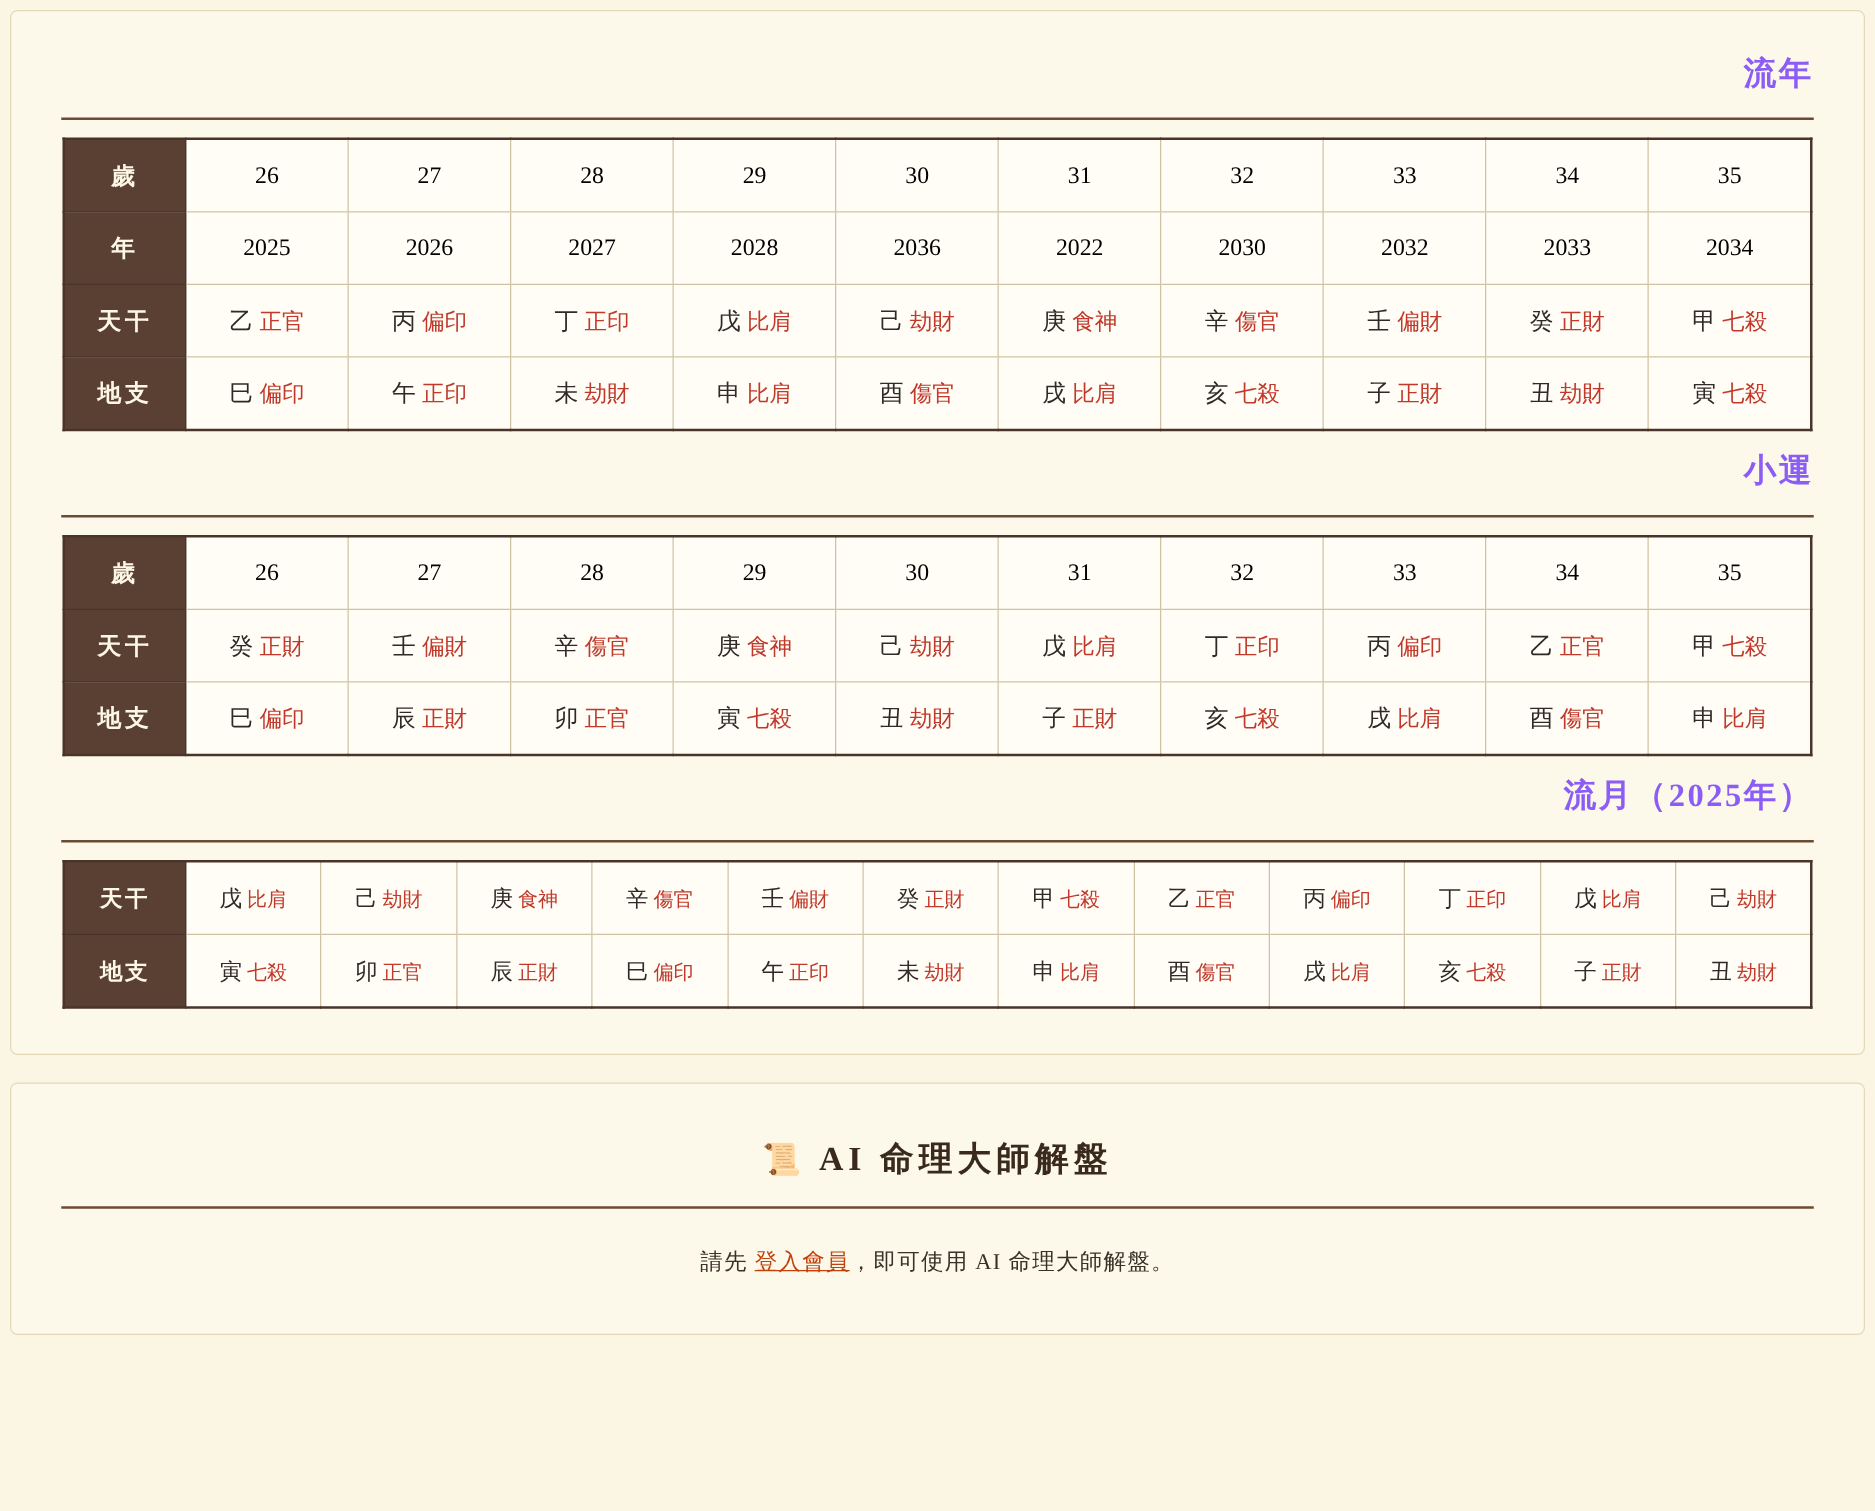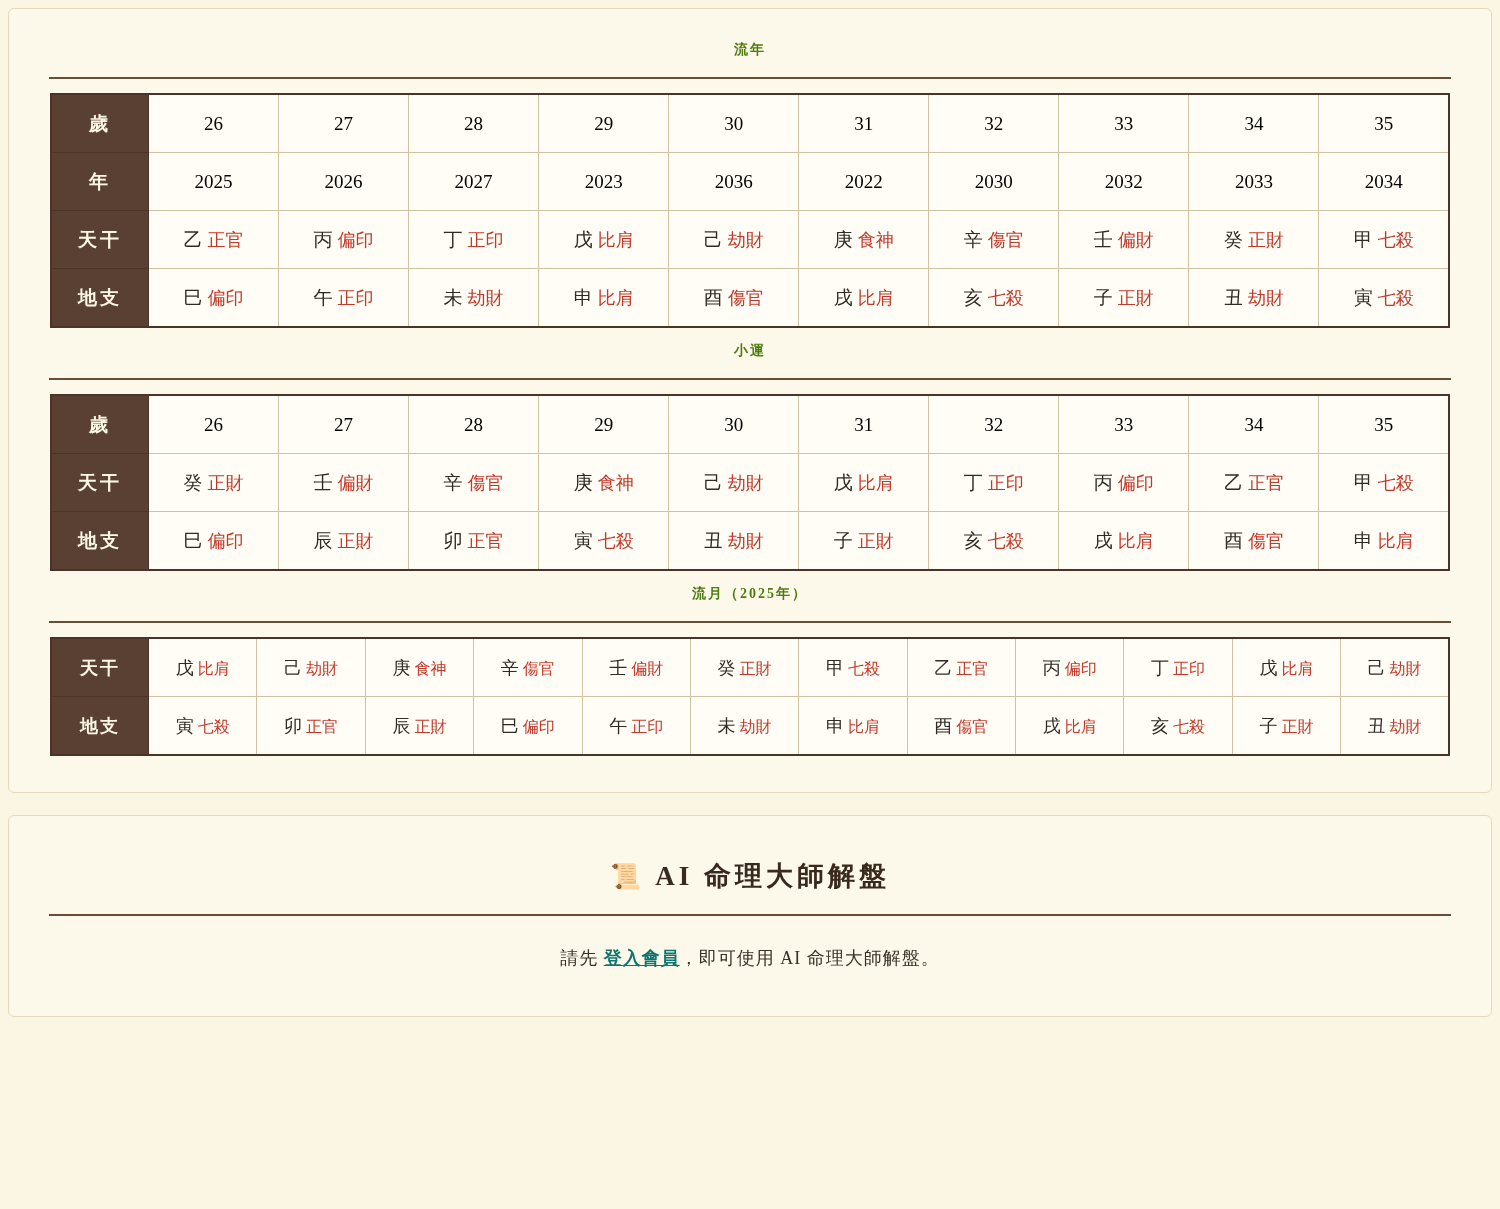--- a/index.html
+++ b/index.html
@@ -20,24 +20,24 @@
     border-radius: 6px;
     margin: 8px 8px 0 8px;
     padding: 18px 40px 26px 40px;
     box-sizing: border-box;
   }
   .panel + .panel {
     margin-top: 22px;
   }
 
   .section-title {
-    text-align: center;
-    font-size: 14px;
+    text-align: right;
+    font-size: 26px;
     letter-spacing: 2px;
-    color: #4d7c0f;
+    color: #8b5cf6;
     font-weight: 700;
     margin: 14px 0 18px 0;
     font-family: "Liberation Serif", "DejaVu Serif", serif;
   }
   .title-rule {
     border: none;
     border-top: 2px solid #6b4b33;
     margin: 0 0 14px 0;
     height: 0;
   }
@@ -117,22 +117,22 @@
     border-top: 2px solid #6b4b33;
     margin: 0 0 30px 0;
   }
   .ai-note {
     text-align: center;
     font-size: 18px;
     color: #3a3129;
     letter-spacing: 1px;
   }
   .ai-note a {
-    color: #0f766e;
-    font-weight: 700;
+    color: #c2410c;
+    font-weight: 400;
     text-decoration: underline;
     letter-spacing: 1px;
   }
 </style>
 </head>
 <body>
 
 <div class="panel">
 
   <div>
@@ -151,21 +151,21 @@
             <td class="num">32</td>
             <td class="num">33</td>
             <td class="num">34</td>
             <td class="num">35</td>
           </tr>
           <tr>
             <th class="rowhead">年</th>
             <td class="num">2025</td>
             <td class="num">2026</td>
             <td class="num">2027</td>
-            <td class="num">2023</td>
+            <td class="num">2028</td>
             <td class="num">2036</td>
             <td class="num">2022</td>
             <td class="num">2030</td>
             <td class="num">2032</td>
             <td class="num">2033</td>
             <td class="num">2034</td>
           </tr>
           <tr>
             <th class="rowhead">天干</th>
             <td><span class="cell-pair"><span class="gan">乙</span><span class="ten-god">正官</span></span></td>

